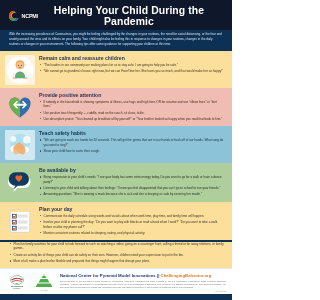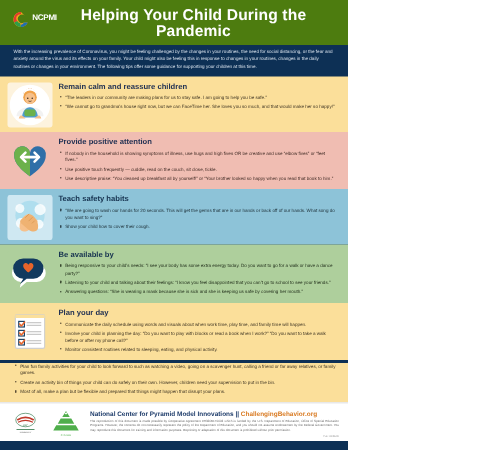--- a/index.html
+++ b/index.html
@@ -5,21 +5,21 @@
   html,body{margin:0;padding:0;}
   body{
     width:232px;height:300px;overflow:hidden;
     background:#ffffff;
     font-family:"Liberation Sans","DejaVu Sans",sans-serif;
     -webkit-font-smoothing:antialiased;
   }
   .page{position:relative;width:232px;height:300px;background:#0d3055;overflow:hidden;}
 
   
-  .header{background:#4d7c0f;padding:5px 8px 2px 8px;display:flex;align-items:flex-start;gap:6px;}
+  .header{background:#0f172a;padding:5px 8px 2px 8px;display:flex;align-items:center;gap:6px;}
   .logo{width:34px;height:15px;display:flex;align-items:center;gap:1.5px;flex:0 0 auto;}
   .logo-mark{width:12px;height:12px;position:relative;flex:0 0 auto;}
   .logo-text{font-size:5.4px;font-weight:bold;color:#ffffff;letter-spacing:-0.2px;line-height:1;}
   .title{
     color:#ffffff;font-size:10.4px;font-weight:bold;letter-spacing:0.1px;
     flex:1 1 auto;text-align:center;padding-right:14px;line-height:1.1;
   }
   .intro{
     color:#dbe4ee;font-size:3.05px;line-height:1.62;
     padding:2px 9px 4px 9px;text-align:left;

